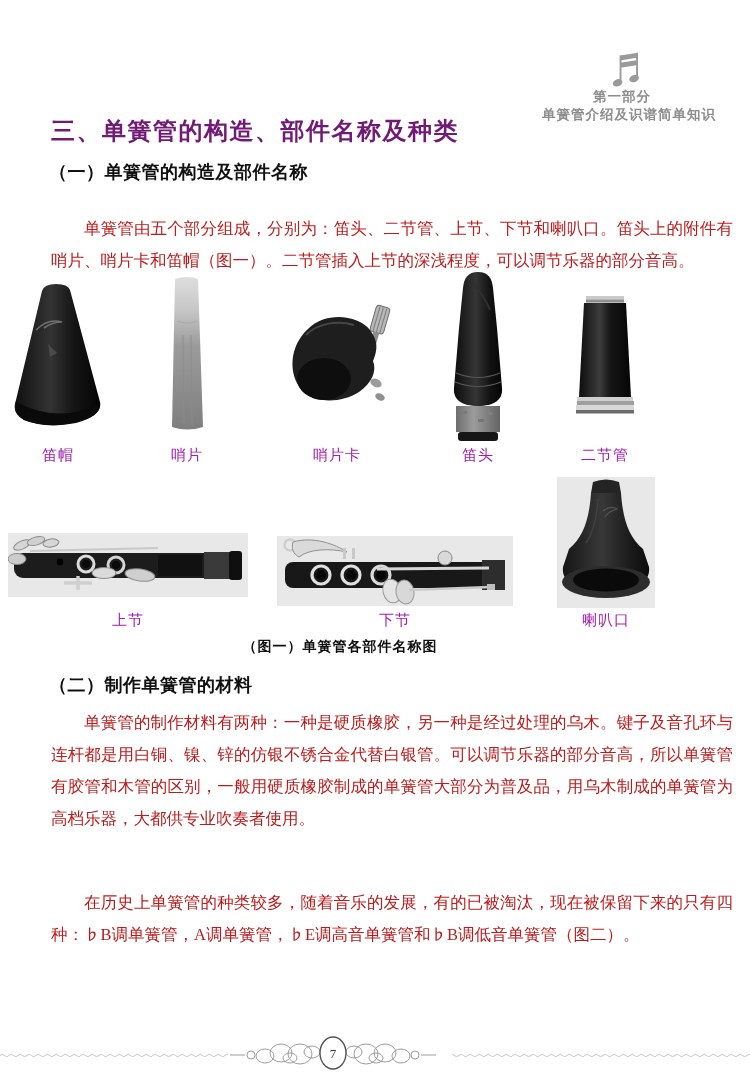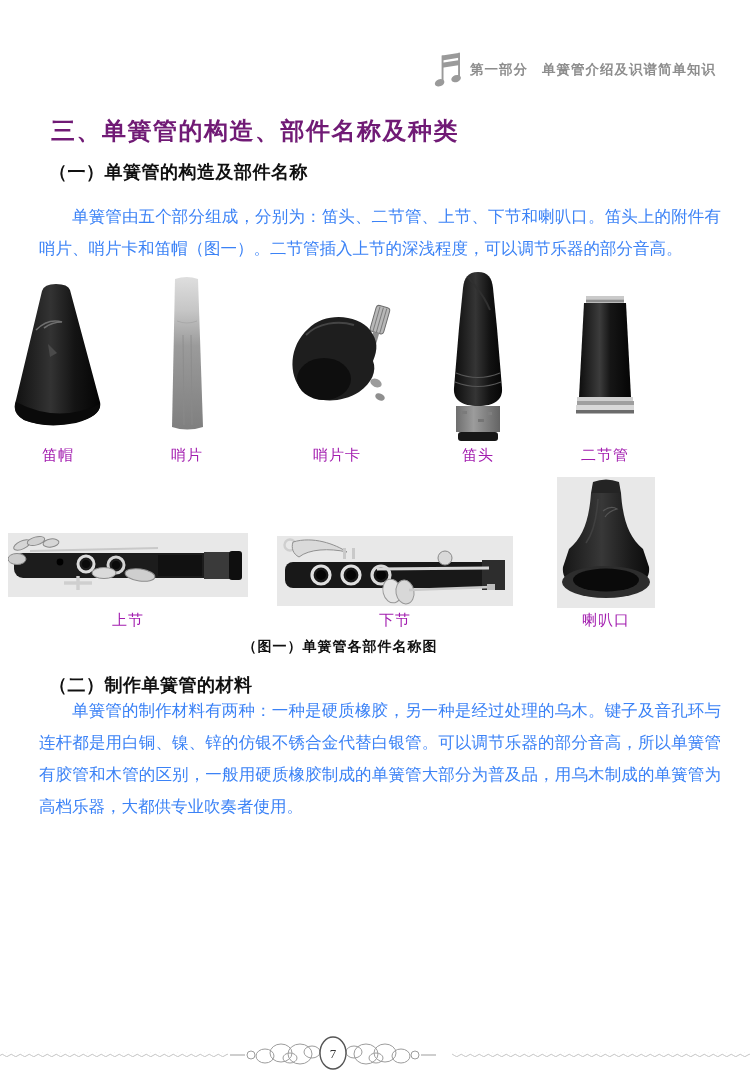--- a/index.html
+++ b/index.html
@@ -1,34 +1,34 @@
 <!DOCTYPE html>
 <html><head>
 <meta charset="utf-8">
 <style>
   html,body{margin:0;padding:0;background:#fff;}
   .page{position:relative;width:750px;height:1077px;background:#ffffff;overflow:hidden;
         font-family:"Liberation Serif",serif;color:#1a1a1a;margin:0 auto;}
 
   
   .hdr{position:absolute;top:52px;right:34px;display:flex;align-items:center;
-       font-family:"Liberation Sans",sans-serif;font-size:13.5px;font-weight:600;color:#8d8d8d;}
+       font-family:"Liberation Sans",sans-serif;font-size:13.5px;font-weight:600;color:#8d8d8d;flex-direction:column;}
   .hdr .note{margin-right:9px;}
   .hdr .part{margin-right:14px;letter-spacing:1px;}
   .hdr .ptitle{letter-spacing:1px;}
 
   
   .h1{position:absolute;top:99px;left:35px;margin:16px;font-family:"Liberation Sans",sans-serif;
       font-size:24px;font-weight:bold;letter-spacing:1.5px;color:#701a75;}
   .h2{position:absolute;left:38px;margin:11px;font-size:18px;font-weight:bold;color:#111;letter-spacing:.5px;text-align:right;}
   .h2.s1{top:149px;}
   .h2.s2{top:662px;}
   .h2.s3{top:839px;}
-  .body-p{position:absolute;left:35px;width:682px;margin:4px;font-size:16.5px;line-height:32px;
-          text-indent:2em;text-align:justify;color:#3b82f6;}
+  .body-p{position:absolute;left:35px;width:682px;margin:16px;font-size:16.5px;line-height:32px;
+          text-indent:2em;text-align:justify;color:#b91c1c;}
   .p1{top:197px;}
   .p2{top:691px;}
   .p3{top:871px;}
 
   
   .figrow1{position:absolute;top:270px;left:0;width:750px;height:200px;}
   .figrow2{position:absolute;top:470px;left:0;width:750px;height:168px;}
   .figrow1 svg,.figrow2 svg{display:block;}
   .abs{position:absolute;}
   .plabel{position:absolute;text-align:center;font-size:15px;color:#a21caf;letter-spacing:1px;}
@@ -230,20 +230,21 @@
     <div class="plabel" style="left:277px;top:141px;width:236px">下节</div>
     <div class="plabel" style="left:8px;top:141px;width:240px">上节</div>
     <div class="plabel" style="left:557px;top:141px;width:98px">喇叭口</div>
   </div>
 
   <div class="figcap">（图一）单簧管各部件名称图</div>
 
   <h2 class="h2 s2">（二）制作单簧管的材料</h2>
   <p class="body-p p2">单簧管的制作材料有两种：一种是硬质橡胶，另一种是经过处理的乌木。键子及音孔环与连杆都是用白铜、镍、锌的仿银不锈合金代替白银管。可以调节乐器的部分音高，所以单簧管有胶管和木管的区别，一般用硬质橡胶制成的单簧管大部分为普及品，用乌木制成的单簧管为高档乐器，大都供专业吹奏者使用。</p>
 
+  <p class="body-p p3">在历史上单簧管的种类较多，随着音乐的发展，有的已被淘汰，现在被保留下来的只有四种：♭B调单簧管，A调单簧管，♭E调高音单簧管和♭B调低音单簧管（图二）。</p>
 
   <div class="footer">
     <svg width="750" height="42" viewBox="0 0 750 42">
       <defs>
         <pattern id="wav" width="9" height="5" patternUnits="userSpaceOnUse">
           <path d="M0,2.5 Q2.25,0 4.5,2.5 T9,2.5" fill="none" stroke="#bdbdbd" stroke-width="0.9"></path>
         </pattern>
       </defs>
       <rect x="0" y="19" width="228" height="5" fill="url(#wav)"></rect>
       <rect x="452" y="19" width="298" height="5" fill="url(#wav)"></rect>

